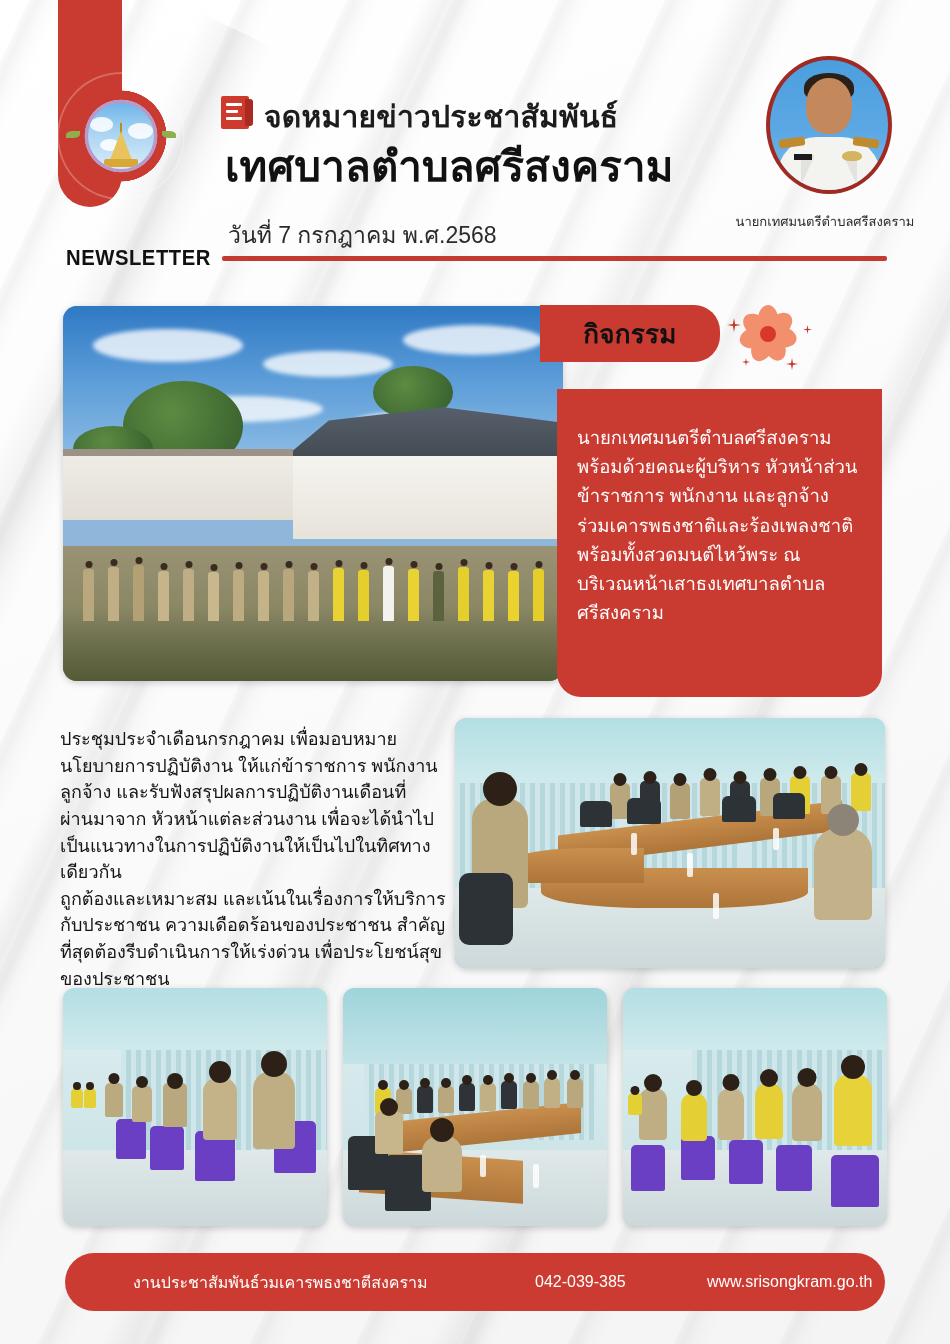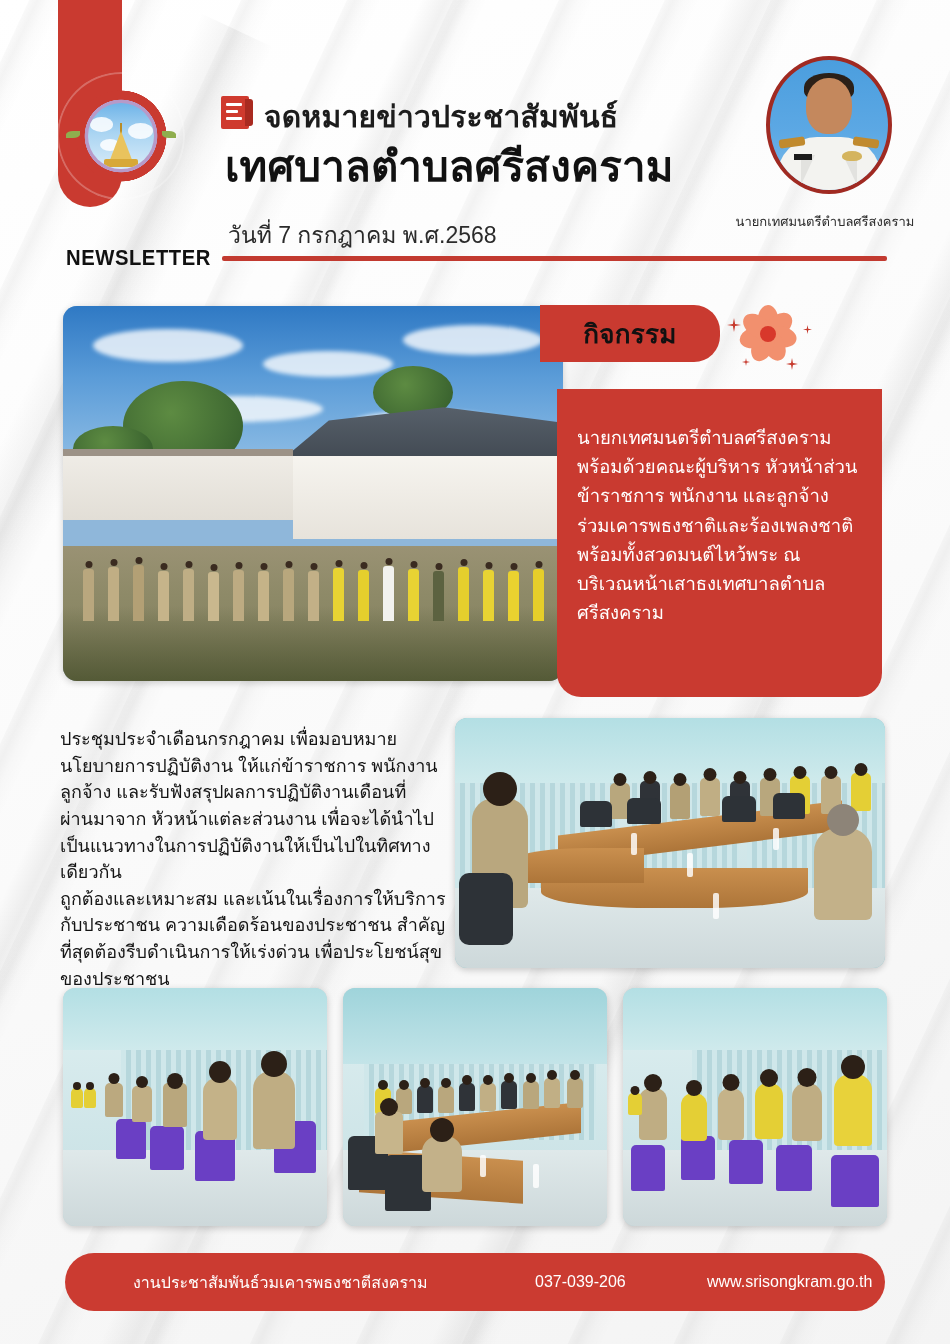--- a/index.html
+++ b/index.html
@@ -655,17 +655,17 @@
         <div class="p" style="left:2%;top:44%;width:14px;height:22px;background:#e4cf35;">
             <span class="hd" style="width:9px;height:9px;top:-7px;"></span>
           </div>
       </div>
     </div>
 
   </div>
 
   <div class="footer">
     <span class="f1">งานประชาสัมพันธ์วมเคารพธงชาตีสงคราม</span>
-    <span class="f2">037-039-206</span>
+    <span class="f2">042-039-385</span>
     <span class="f3">www.srisongkram.go.th</span>
   </div>
 
 </div>
 
 </body></html>

